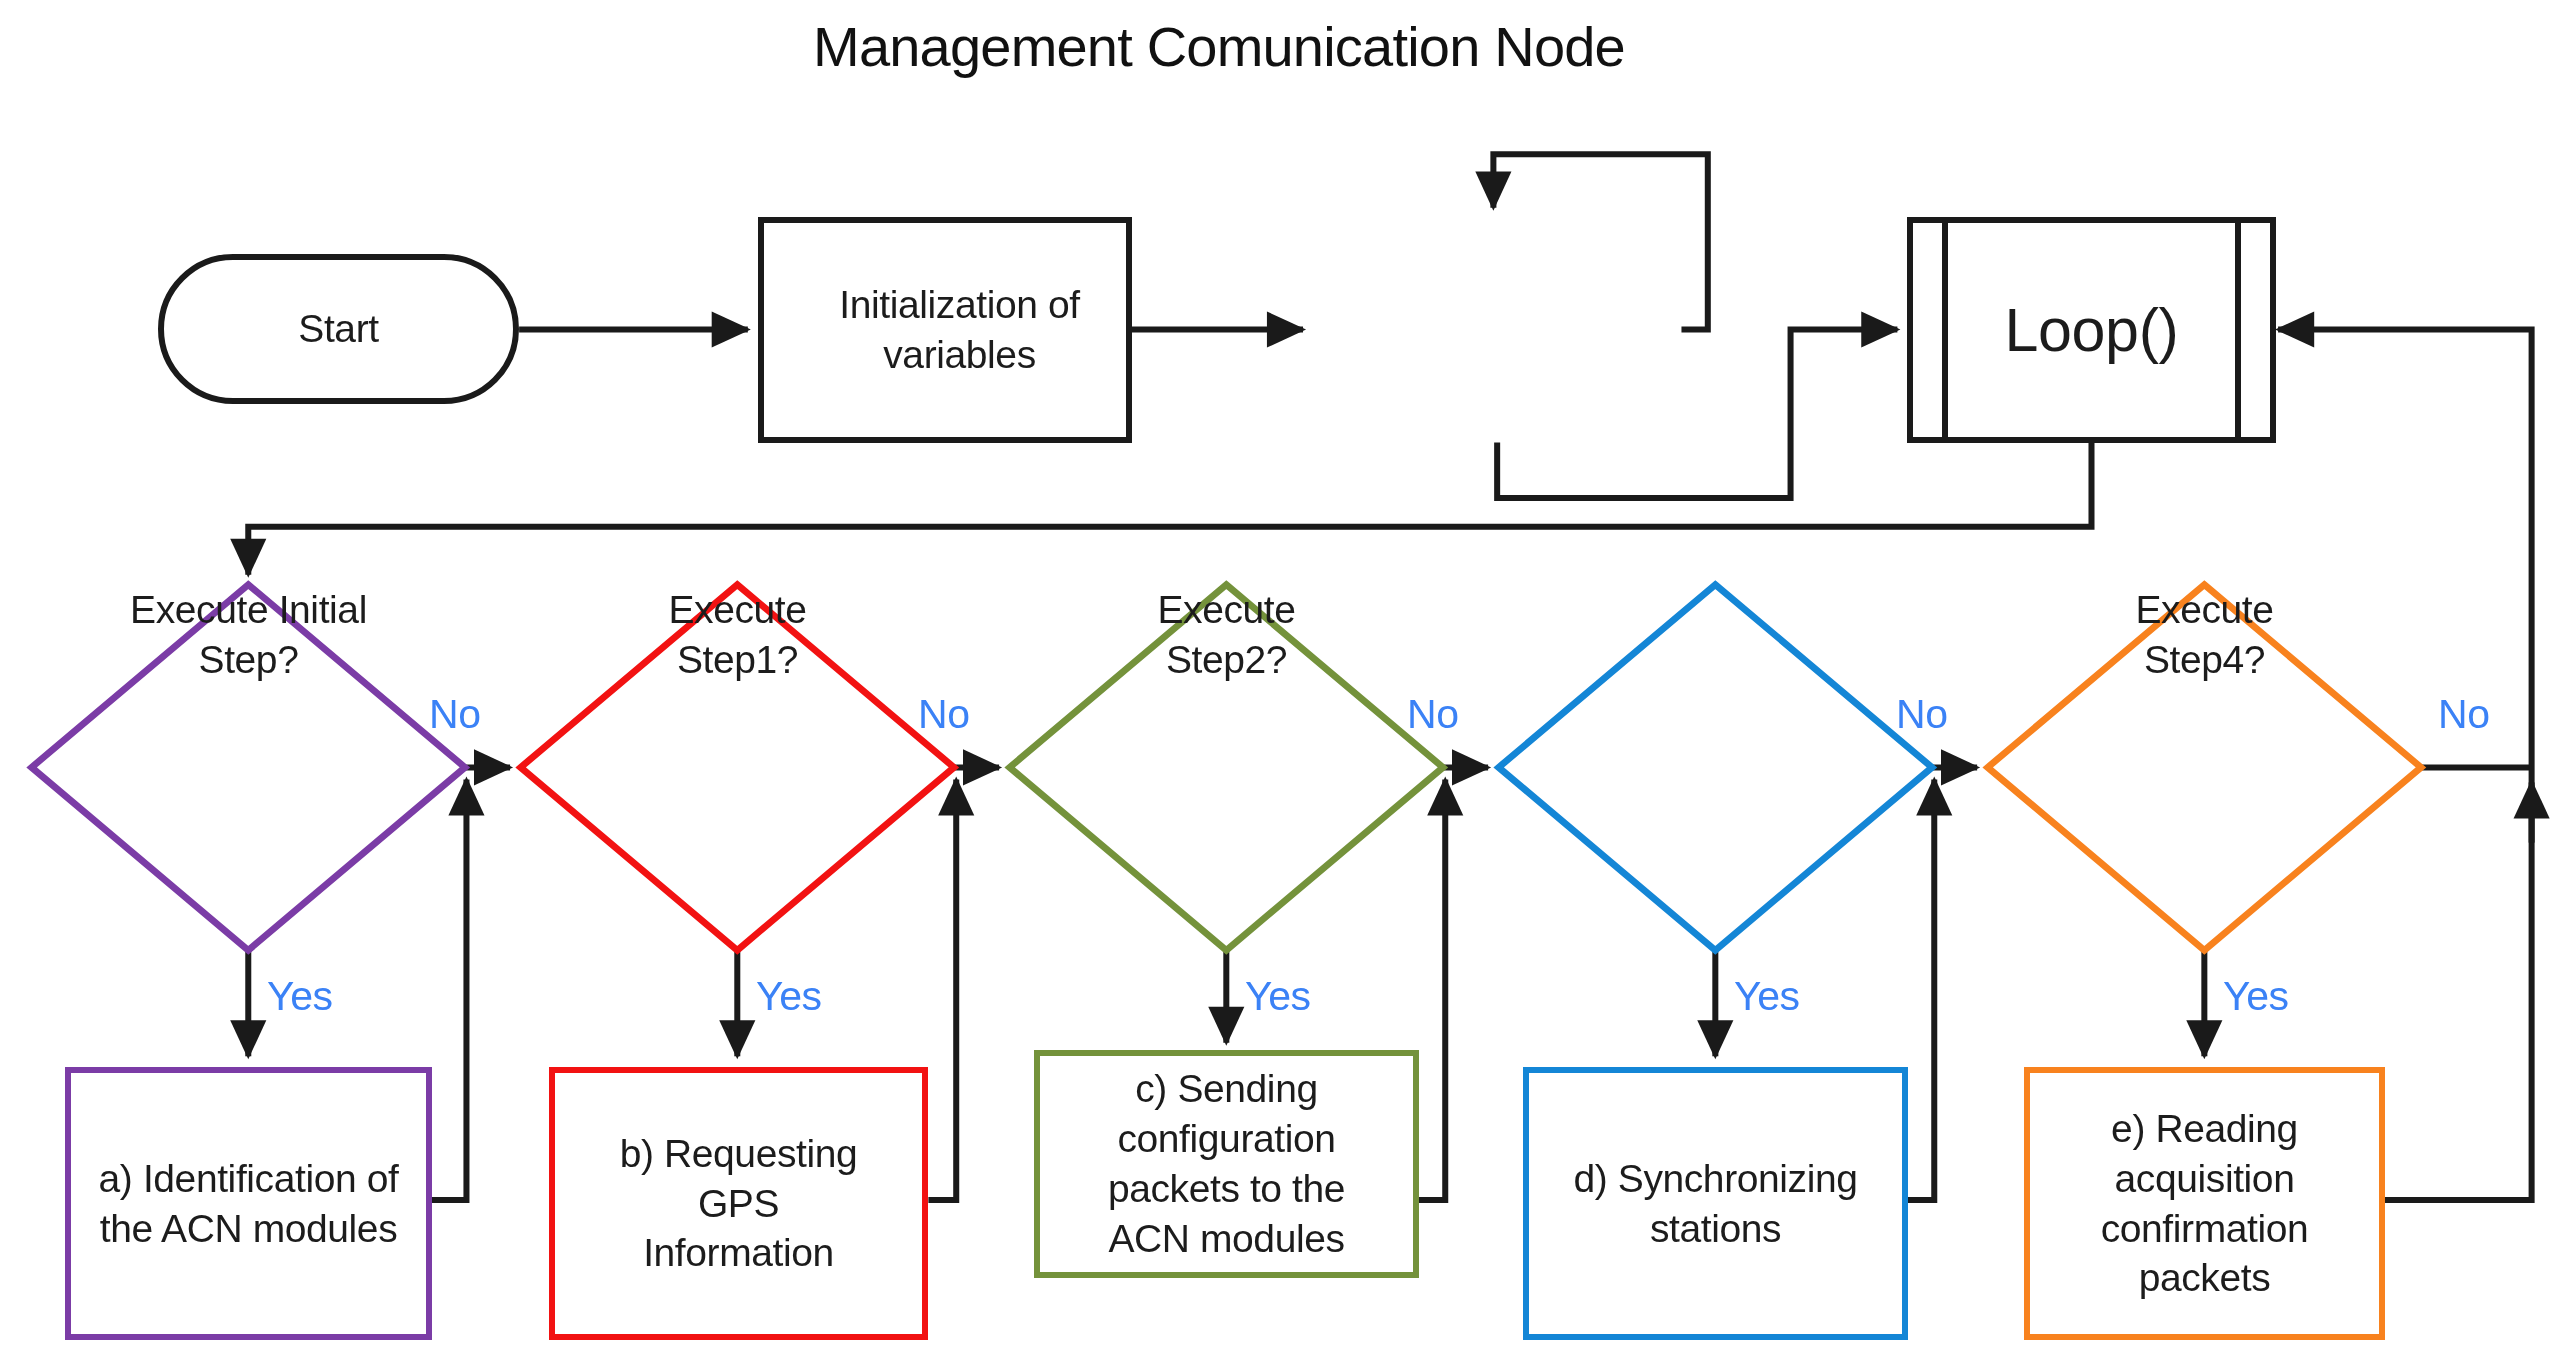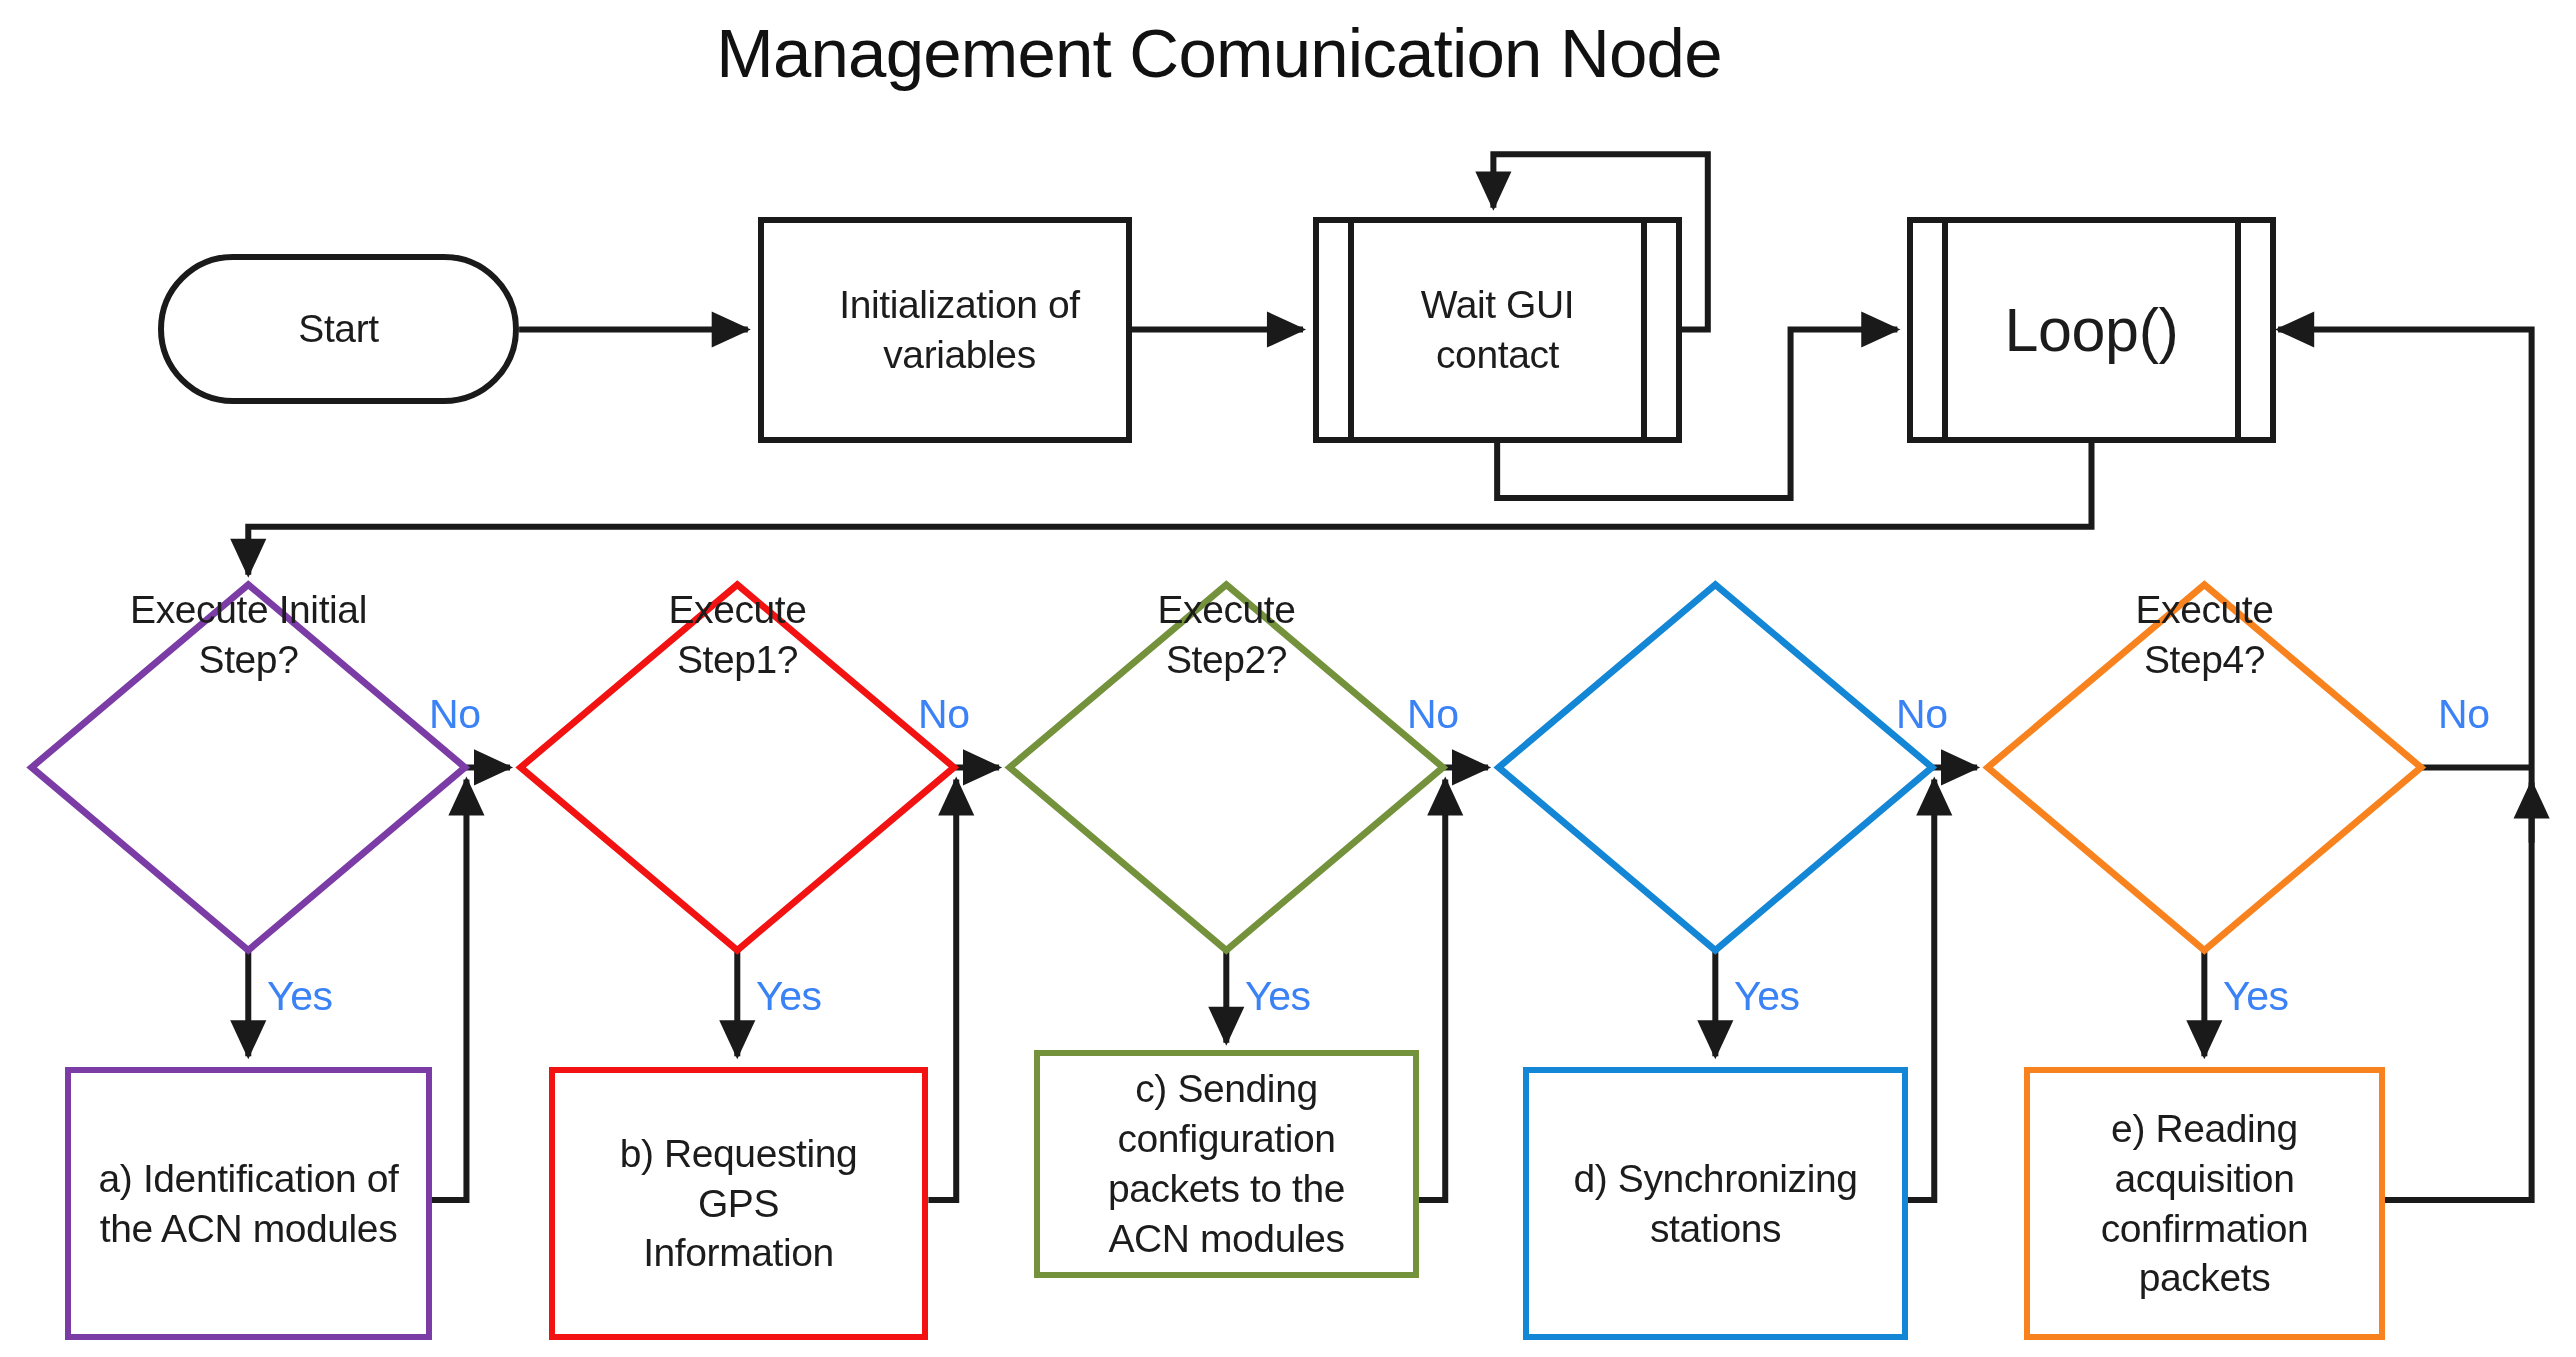--- a/index.html
+++ b/index.html
@@ -11,21 +11,21 @@
   .node{position:absolute;display:flex;align-items:center;justify-content:center;text-align:center;box-sizing:border-box;background:#fff;}
   .lbl{font-size:39px;line-height:1.28;letter-spacing:-0.4px;color:#1c1c1c;}
   .stadium{border:6.8px solid #1a1a1a;border-radius:77px;}
   .rect{border:6.8px solid #1a1a1a;}
   .pre{border:6.8px solid #1a1a1a;}
   .pbar{position:absolute;top:0;bottom:0;width:6px;background:#1a1a1a;}
   .pbar.l{left:29px;} .pbar.r{right:29px;}
   .pbox{border:6.8px solid var(--c,#333);}
   .dlabel{position:absolute;display:flex;align-items:flex-start;justify-content:center;text-align:center;}
   .tag{position:absolute;font-size:41px;letter-spacing:-0.4px;color:#3b82f6;}
-  #title{position:absolute;left:0;top:13.5px;width:2438px;text-align:center;font-size:69px;letter-spacing:-0.8px;color:#111;}
+  #title{position:absolute;left:0;top:13.5px;width:2438px;text-align:center;font-size:56px;letter-spacing:-0.8px;color:#111;}
   #loop-label{font-size:61px;}
 </style>
 </head>
 <body>
 
 <div id="canvas">
 
   <div id="title">Management Comunication Node</div>
 
   <svg class="wires" viewBox="0 0 3424 1805">
@@ -69,25 +69,20 @@
   </svg>
 
   <div class="node stadium" style="left:158px;top:254px;width:361px;height:150px;">
     <span class="lbl">Start</span>
   </div>
 
   <div class="node rect" style="left:758px;top:217px;width:374px;height:226px;padding-left:29px;">
     <span class="lbl" style="max-width:340px;">Initialization of variables</span>
   </div>
 
-  <div class="node pre" style="left:1313px;top:217px;width:369px;height:226px;">
-    <span class="pbar l"></span>
-    <span class="pbar r"></span>
-    <span class="lbl" style="max-width:226px;">Wait GUI contact</span>
-  </div>
 
   <div class="node pre" style="left:1907px;top:217px;width:369px;height:226px;">
     <span class="pbar l"></span>
     <span class="pbar r"></span>
     <span class="lbl" id="loop-label">Loop()</span>
   </div>
 
   <div class="dlabel" style="left:32px;top:585px;width:433px;height:366px;">
     <span class="lbl" style="max-width:271px;">Execute Initial Step?</span>
   </div>

